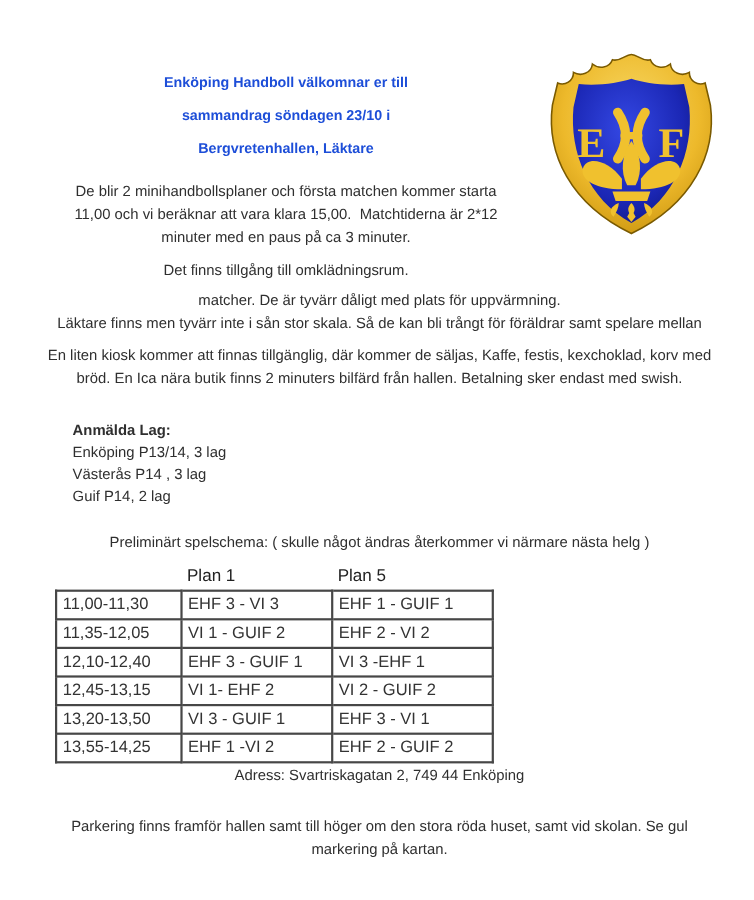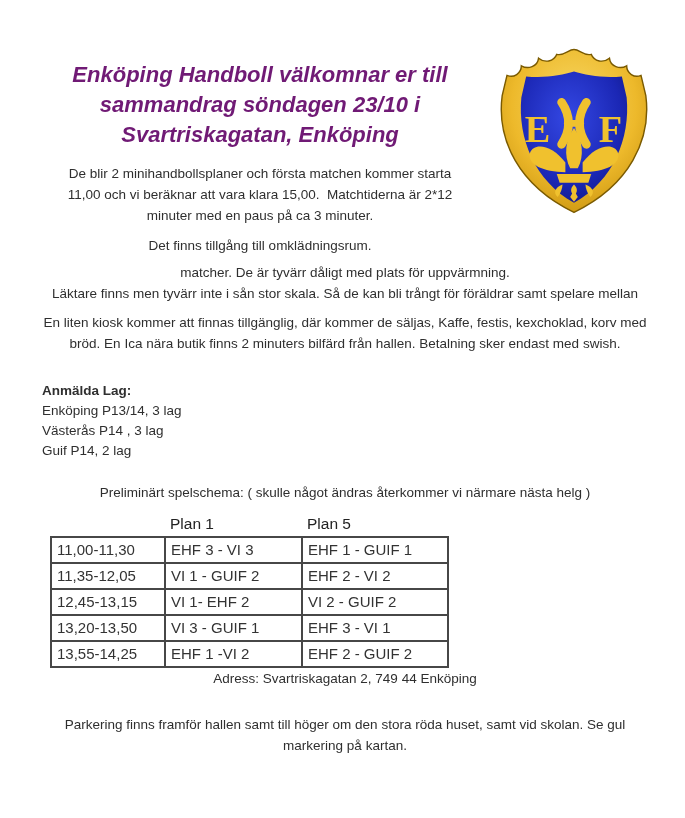--- a/index.html
+++ b/index.html
@@ -9,33 +9,33 @@
     background:#ffffff;
     font-family:"Liberation Sans",sans-serif;
     color:#2f2f2f;
     overflow:hidden;
     position:relative;
   }
   .top-row{display:flex;align-items:flex-start;}
   .left-col{width:436px;flex:none;}
   .doc-title{
     margin:34px 0 0 0;
-    font-size:22px;line-height:30px;font-weight:700;
-    color:#701a75;text-align:center;font-style:italic;
+    font-size:13px;line-height:30px;font-weight:700;
+    color:#1d4ed8;text-align:center;
   }
   .doc-title span{display:block;white-space:pre;}
   .para{margin:0;font-size:13.5px;line-height:21px;}
   .para .line{display:block;white-space:pre;text-align:center;}
   .para-intro{margin-top:13px;}
   .para-locker{margin-top:9px;}
   .para-seating{margin-top:6px;}
   .para-kiosk{margin-top:8px;}
   .teams{margin-top:27px;font-size:13.5px;line-height:20px;}
   .teams .heading{font-weight:700;}
-  .teams div{white-space:pre;}
+  .teams div{white-space:pre;margin-left:24px;}
   .schedule-note{margin-top:21px;}
   .logo-wrap{margin-left:auto;margin-top:14px;width:192px;height:180px;flex:none;}
   table.schedule{
     border-collapse:collapse;margin:11px 0 0 8px;
     font-size:15px;color:#333;table-layout:fixed;
   }
   table.schedule col.c-time{width:114px;}
   table.schedule col.c-p1{width:137px;}
   table.schedule col.c-p2{width:146px;}
   table.schedule thead th{
@@ -52,21 +52,21 @@
 </head>
 <body>
 
 <div class="page">
 
   <div class="top-row">
     <div class="left-col">
       <h1 class="doc-title">
         <span>Enköping Handboll välkomnar er till</span>
         <span>sammandrag söndagen 23/10 i</span>
-        <span>Svartriskagatan, Enköping</span>
+        <span>Bergvretenhallen, Läktare</span>
       </h1>
 
       <p class="para para-intro">
         <span class="line">De blir 2 minihandbollsplaner och första matchen kommer starta</span>
         <span class="line">11,00 och vi beräknar att vara klara 15,00.  Matchtiderna är 2*12</span>
         <span class="line">minuter med en paus på ca 3 minuter.</span>
       </p>
 
       <p class="para para-locker">
         <span class="line">Det finns tillgång till omklädningsrum.</span>
@@ -153,20 +153,25 @@
         <td>11,00-11,30</td>
         <td>EHF 3 - VI 3</td>
         <td>EHF 1 - GUIF 1</td>
       </tr>
       <tr>
         <td>11,35-12,05</td>
         <td>VI 1 - GUIF 2</td>
         <td>EHF 2 - VI 2</td>
       </tr>
       <tr>
+        <td>12,10-12,40</td>
+        <td>EHF 3 - GUIF 1</td>
+        <td>VI 3 -EHF 1</td>
+      </tr>
+      <tr>
         <td>12,45-13,15</td>
         <td>VI 1- EHF 2</td>
         <td>VI 2 - GUIF 2</td>
       </tr>
       <tr>
         <td>13,20-13,50</td>
         <td>VI 3 - GUIF 1</td>
         <td>EHF 3 - VI 1</td>
       </tr>
       <tr>

